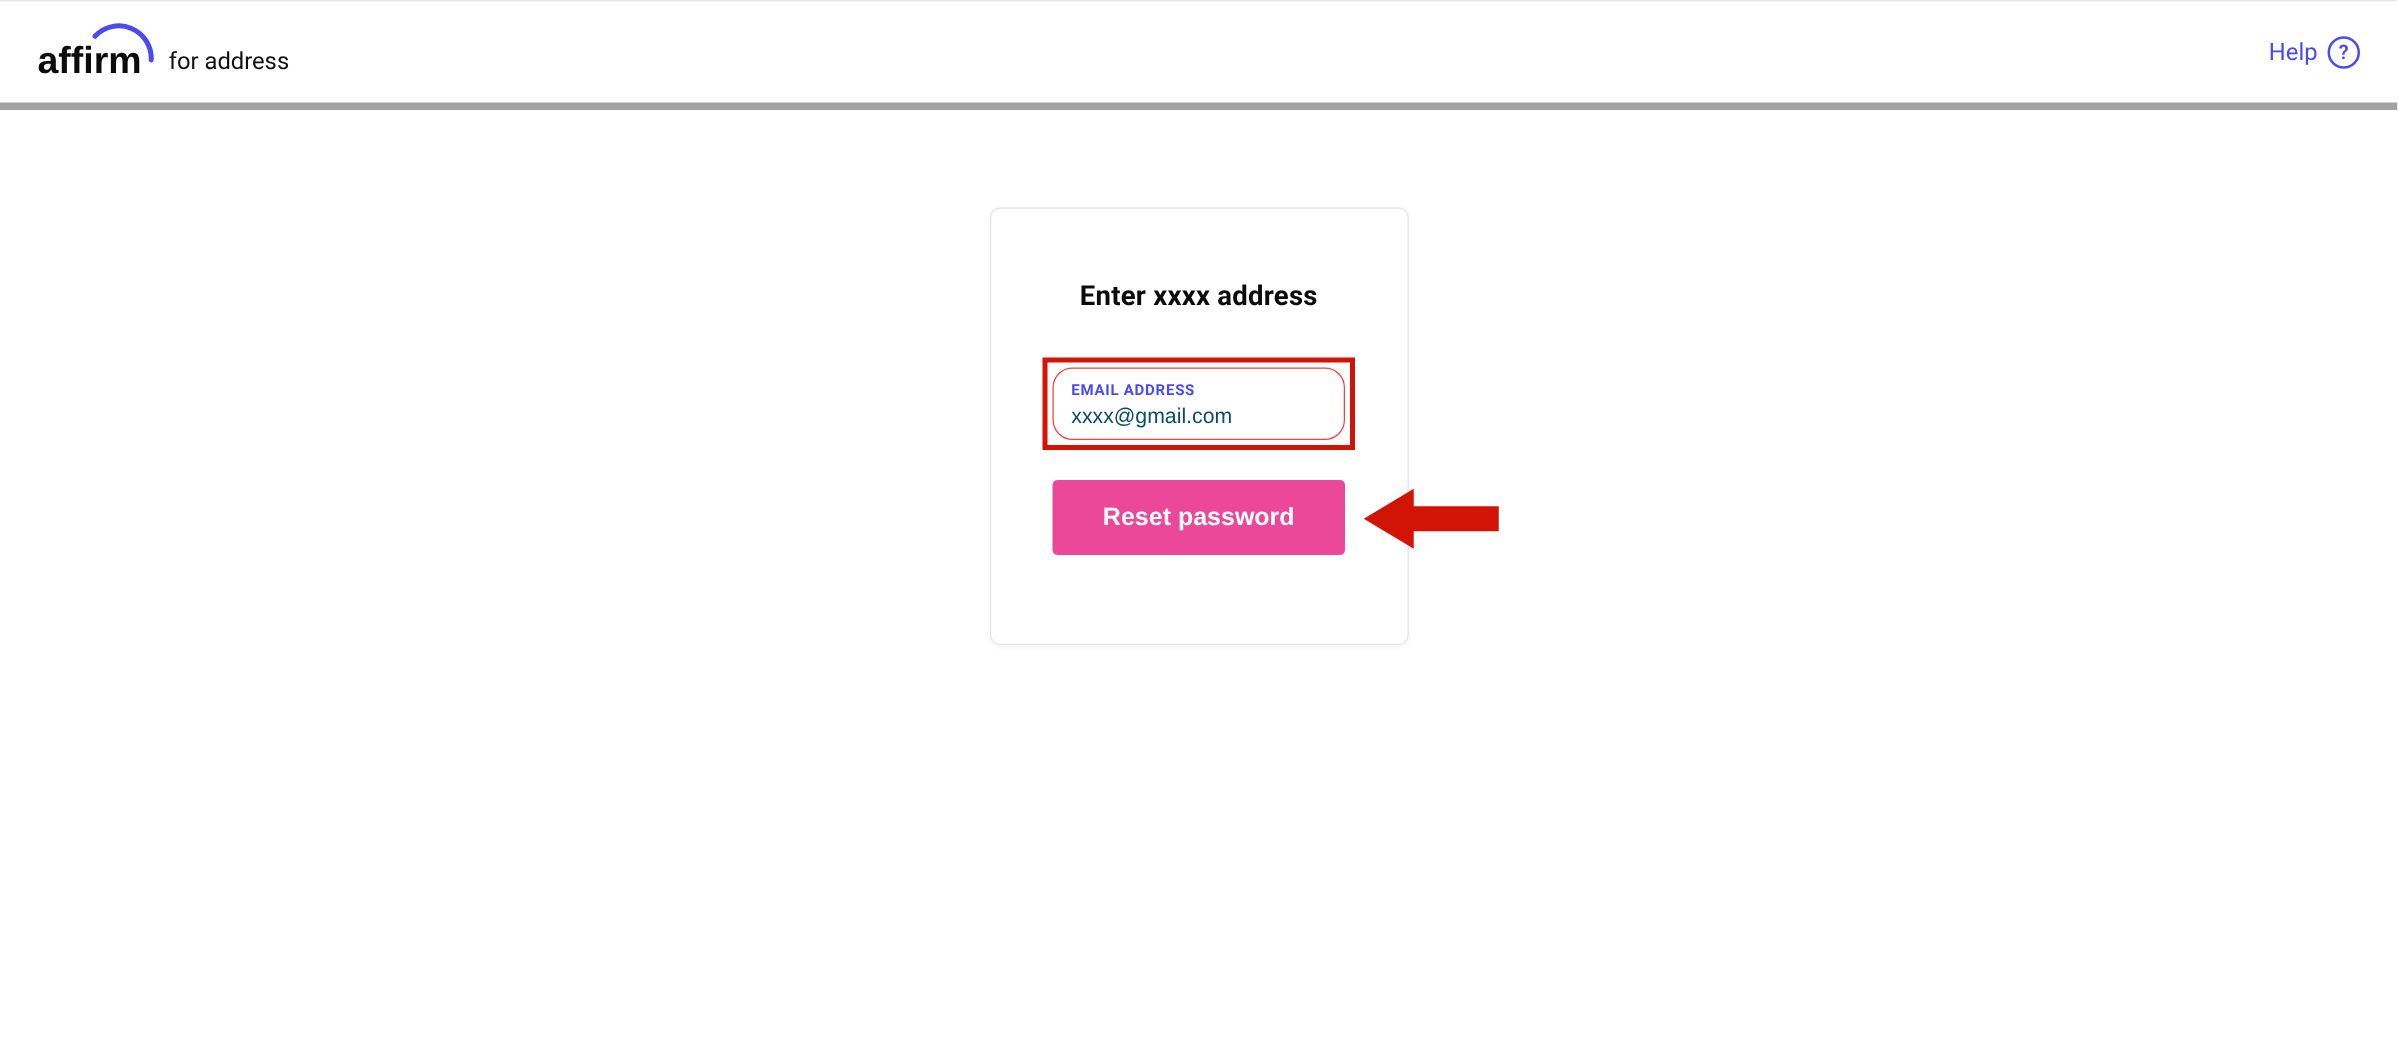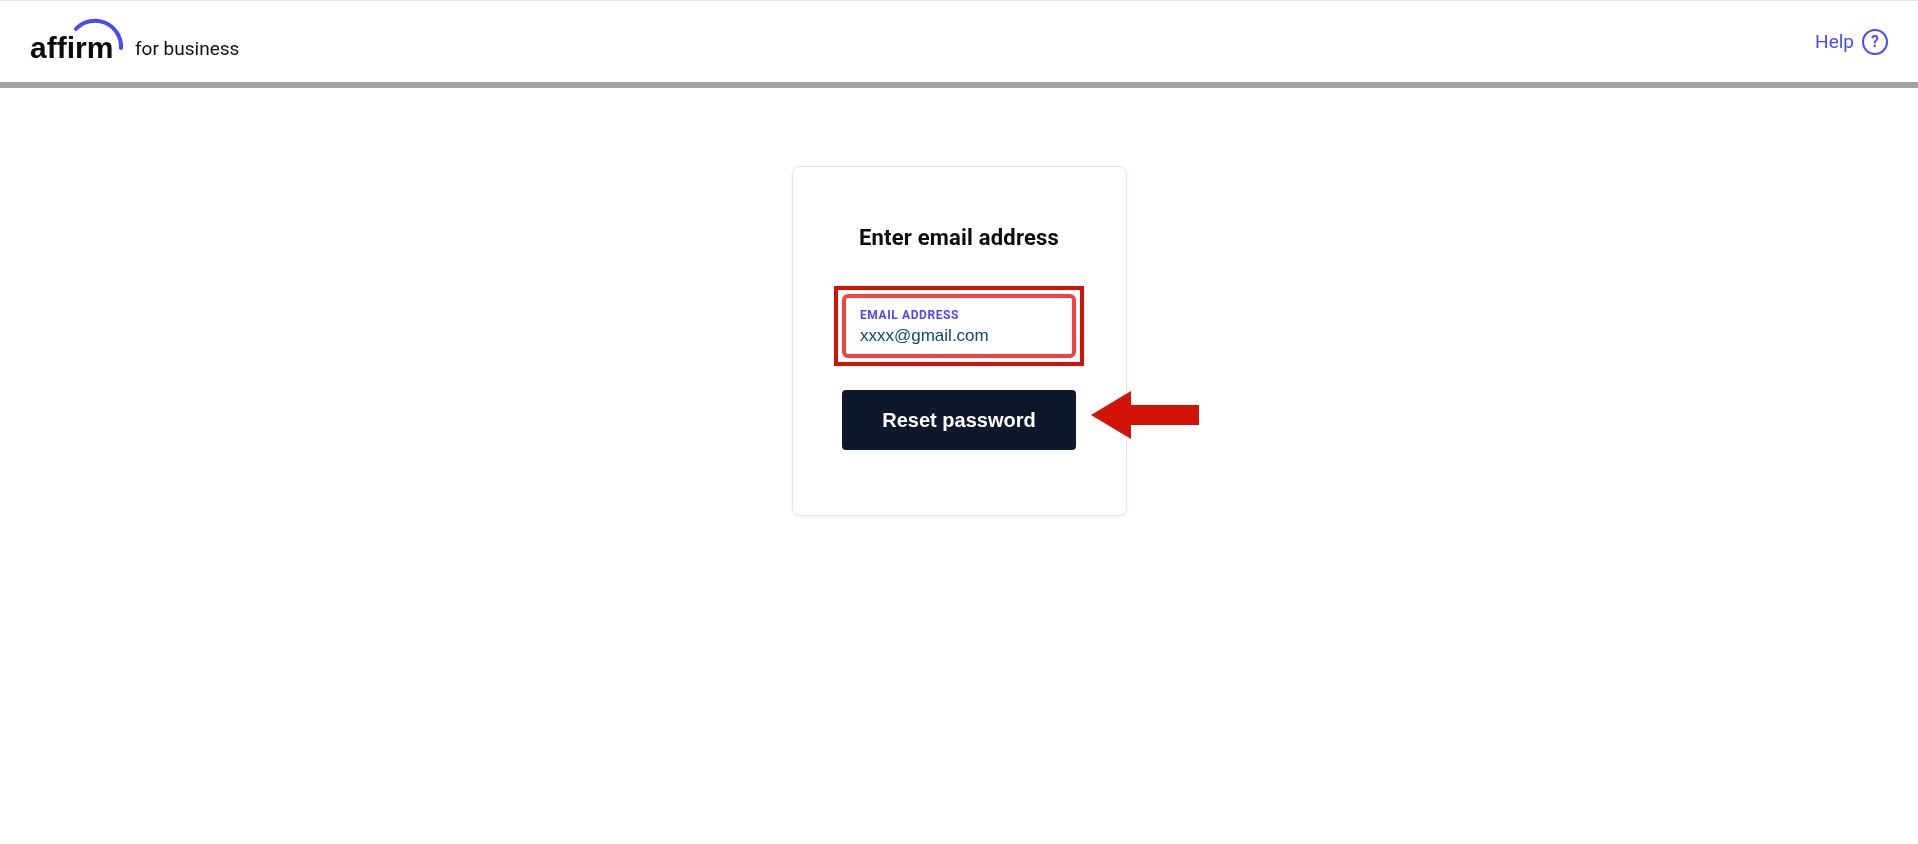--- a/index.html
+++ b/index.html
@@ -90,22 +90,22 @@
   }
 
   
   .highlight-box {
     border: 4px solid #d11406;
     padding: 4px;
     margin-bottom: 24px;
     width: 250px;
   }
   .field {
-    border: 4px solid #ef4444;
-    border-radius: 6px;
+    border: 1px solid #ef4444;
+    border-radius: 16px;
     padding: 10px 14px 8px 14px;
   }
   .field-label {
     font-size: 12px;
     font-weight: 700;
     letter-spacing: .6px;
     color: #4A4AF4;
     margin-bottom: 4px;
     text-transform: uppercase;
   }
@@ -114,21 +114,21 @@
     outline: none;
     font-size: 17px;
     color: #0c4a6e;
     width: 100%;
     background: transparent;
   }
 
   .btn-primary {
     width: 234px;
     height: 60px;
-    background: #0f172a;
+    background: #ec4899;
     color: #fff;
     border: none;
     border-radius: 4px;
     font-size: 20px;
     font-weight: 700;
     cursor: pointer;
   }
 
   
   .arrow {
@@ -144,31 +144,31 @@
 <body>
 
 <div class="header">
   <div class="logo-wrap">
     <svg class="logo" viewBox="0 0 95 48">
 
       <path d="M46 11 A26 26 0 0 1 91 30" fill="none" stroke="#4A4AF4" stroke-width="4" stroke-linecap="round"></path>
 
       <text x="0" y="40" font-family="Arial, Helvetica, sans-serif" font-size="30" font-weight="700" fill="#0c0c0c">affirm</text>
     </svg>
-    <span class="logo-sub">for business</span>
+    <span class="logo-sub">for address</span>
   </div>
   <a class="help-link">
     <span>Help</span>
     <span class="help-icon">?</span>
   </a>
 </div>
 
 <div class="main">
   <div class="card">
-    <div class="card-title">Enter email address</div>
+    <div class="card-title">Enter xxxx address</div>
 
     <div class="highlight-box">
       <div class="field">
         <div class="field-label">EMAIL ADDRESS</div>
         <input class="field-input" type="text" value="xxxx@gmail.com" style="">
       </div>
     </div>
 
     <button class="btn-primary">Reset password</button>
 

